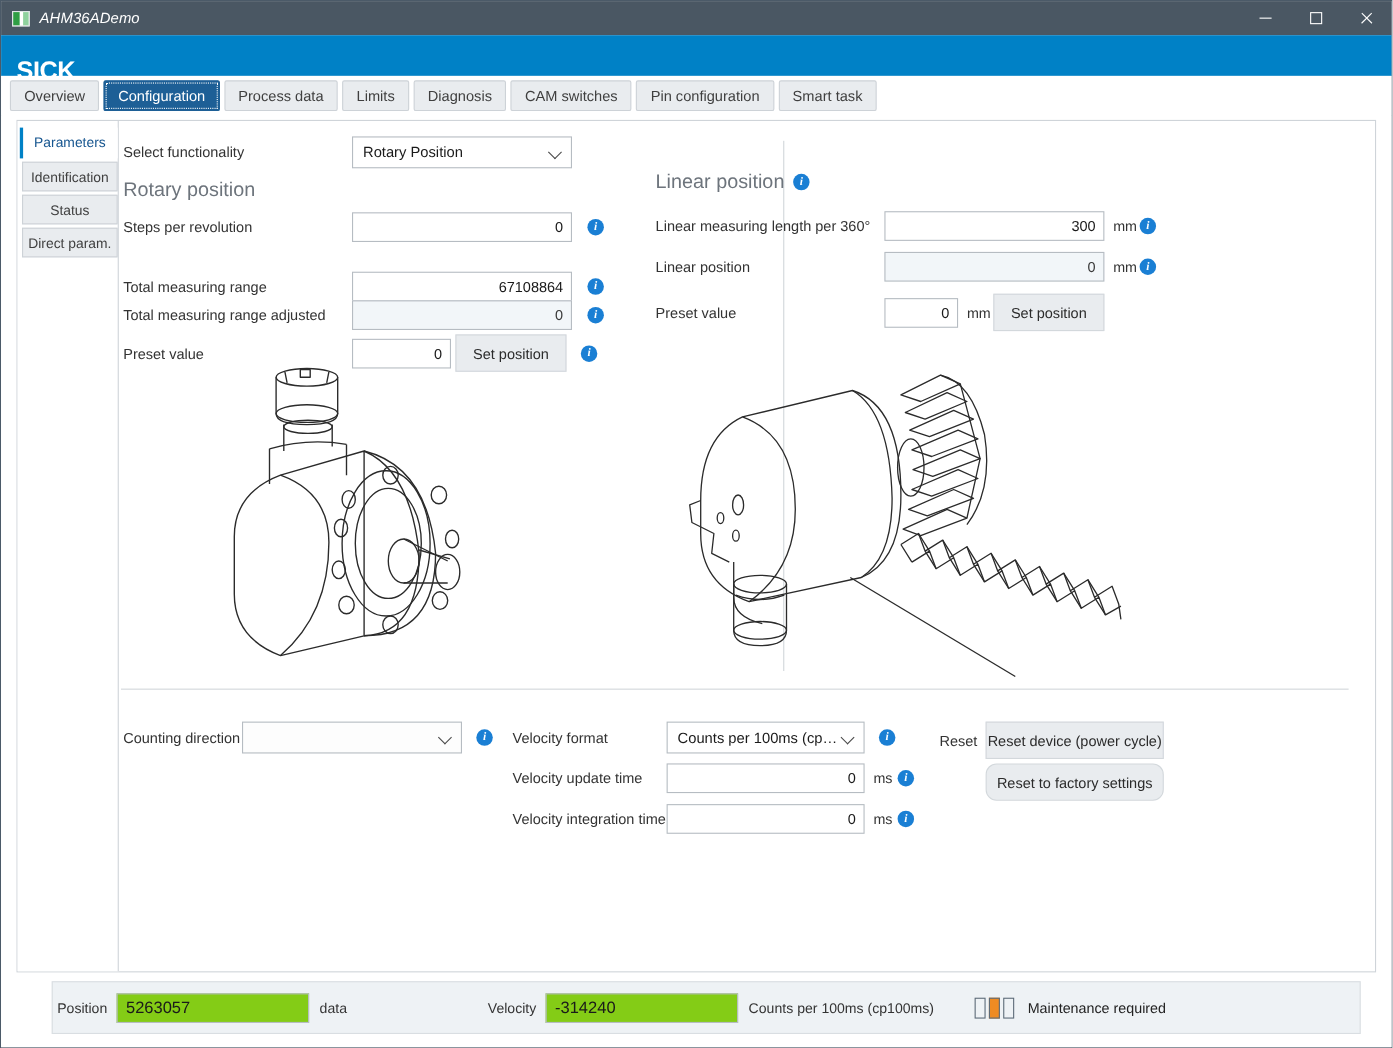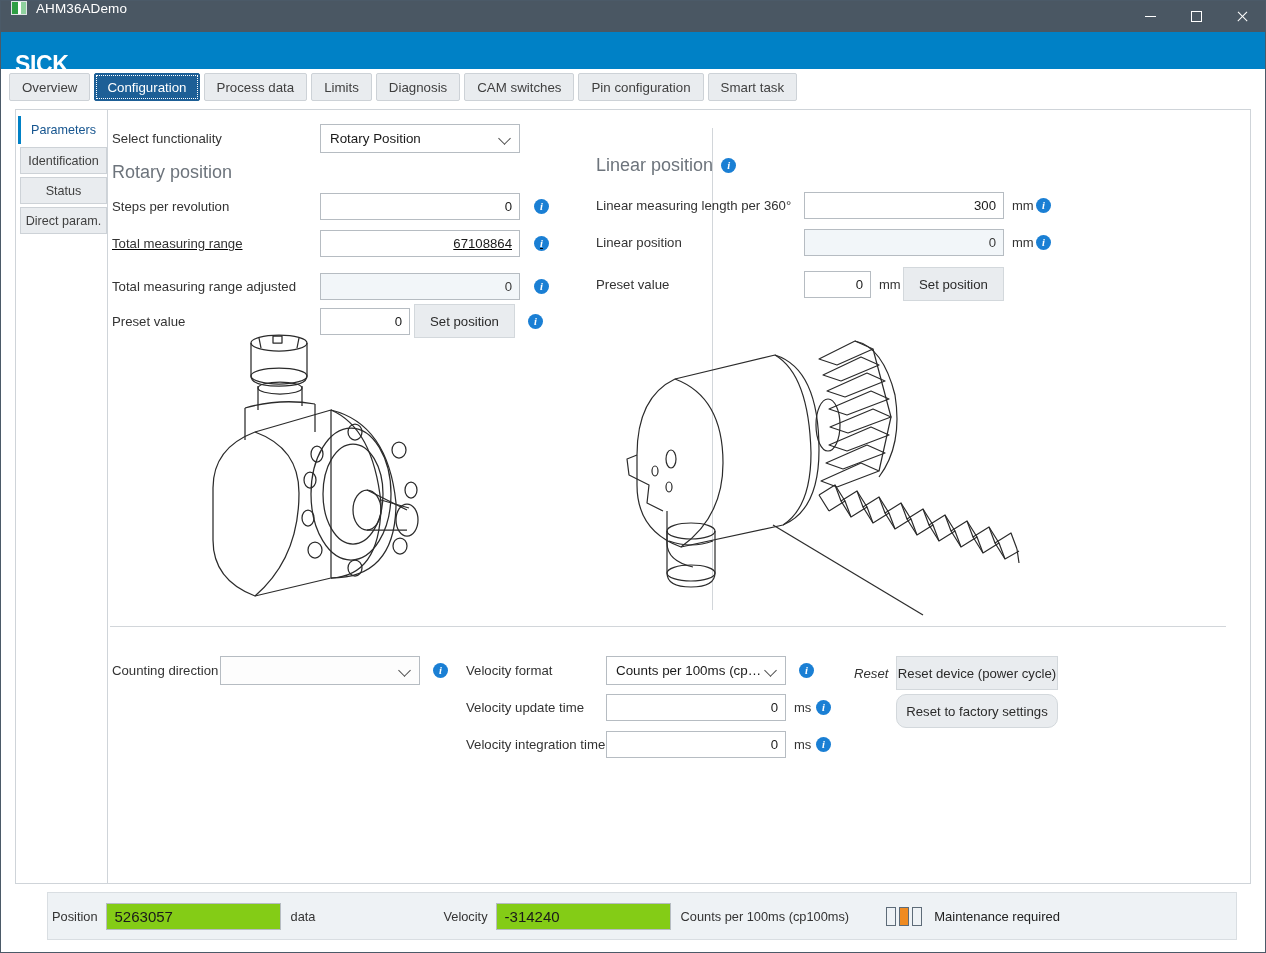--- a/index.html
+++ b/index.html
@@ -14,22 +14,23 @@
     width: 1266px; height: 953px;
     display: flex; flex-direction: column;
     border: 1px solid #4b5a68;
     background: #ffffff;
   }
 
   
   .titlebar {
     height: 31px; min-height: 31px;
     background: #4a5763;
-    display: flex; align-items: flex-start;
+    display: flex; align-items: center;
     color: #ffffff;
+    font-style: italic;
   }
   .app-icon {
     width: 16px; height: 14px;
     margin-left: 10px; margin-right: 9px;
     background: #ffffff;
     display: flex; align-items: stretch;
     border: 1px solid #dfe3e6;
   }
   .app-icon i { display:block; }
   .app-icon .g1 { width: 6px; background: #2f9e44; }
@@ -324,21 +325,21 @@
         <div class="abs sec-title" style="left:4px; top:52px;">
           <span>Rotary position</span>
         </div>
 
         <div class="abs row" style="left:4px; top:83px; width:580px;">
           <div class="lbl" style="width:208px;">Steps per revolution</div>
           <div class="txtin" style="width:200px;">0</div>
           <span class="info" style="margin-left:14px;">i</span>
         </div>
 
-        <div class="abs row" style="left:4px; top:120px; width:580px;text-decoration:underline;">
+        <div class="abs row" style="left:4px; top:137px; width:580px;">
           <div class="lbl" style="width:208px;">Total measuring range</div>
           <div class="txtin" style="width:200px;">67108864</div>
           <span class="info" style="margin-left:14px;">i</span>
         </div>
 
         <div class="abs row" style="left:4px; top:163px; width:580px;">
           <div class="lbl" style="width:208px;">Total measuring range adjusted</div>
           <div class="txtin ro" style="width:200px;">0</div>
           <span class="info" style="margin-left:14px;">i</span>
         </div>
@@ -489,21 +490,21 @@
         </div>
 
         <div class="abs row" style="left:358px; top:621px; width:520px;">
           <div class="lbl" style="width:140px;">Velocity integration time</div>
           <div class="txtin" style="width:180px;">0</div>
           <span class="unit" style="margin-left:8px; width:22px;">ms</span>
           <span class="info">i</span>
         </div>
 
         <div class="abs row" style="left:746px; top:546px;">
-          <div class="lbl" style="width:42px;font-style:italic;">Reset</div>
+          <div class="lbl" style="width:42px;">Reset</div>
           <div class="btn" style="width:162px;">Reset device (power cycle)</div>
         </div>
         <div class="abs row" style="left:788px; top:584px;">
           <div class="btn" style="width:162px;border-radius:10px;">Reset to factory settings</div>
         </div>
 
       </div>
     </div>
 
     <div class="statusbar">

